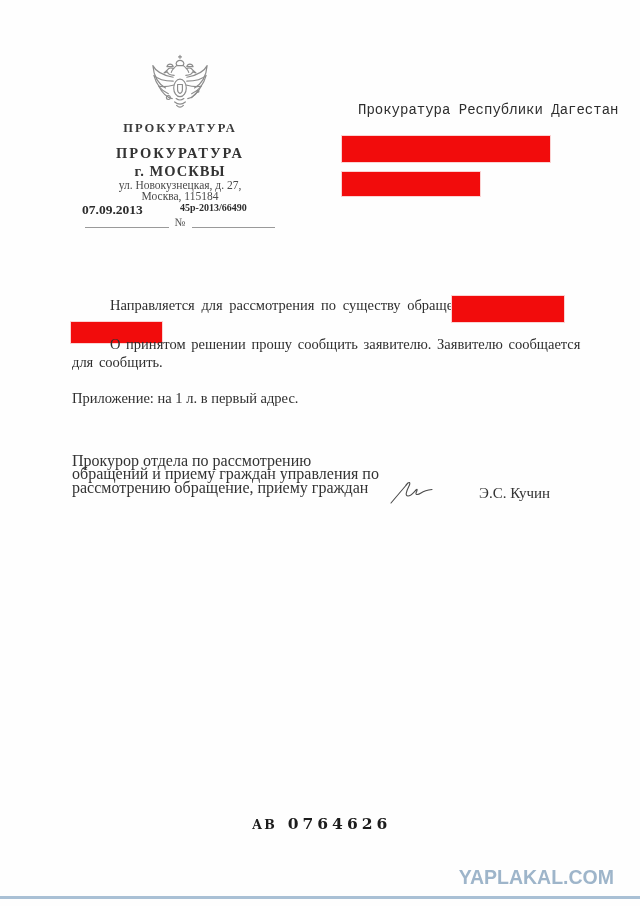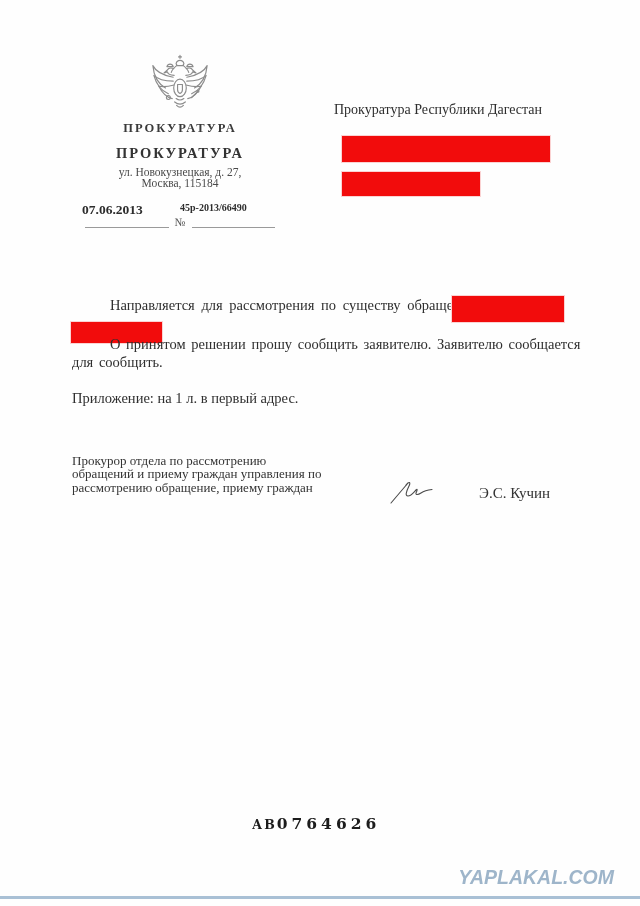--- a/index.html
+++ b/index.html
@@ -15,33 +15,33 @@
   .letterhead{
     position:absolute;left:68px;top:54px;width:224px;
     text-align:center;
   }
   .emblem{display:block;margin:0 auto;}
   .org-line1{font-size:12.5px;font-weight:bold;letter-spacing:2px;margin-top:5px;color:#3a3a3a;}
   .org-line2{font-size:12.5px;font-weight:bold;letter-spacing:0.5px;margin-top:1px;color:#3a3a3a;}
   .office-line1{font-size:14.5px;font-weight:bold;letter-spacing:2px;margin-top:9px;color:#333;}
   .office-line2{font-size:14.5px;font-weight:bold;letter-spacing:1px;margin-top:1px;color:#333;}
   .addr{font-size:11.5px;color:#4a4a4a;line-height:11px;}
-  .addr1{margin-top:5px;}
+  .addr1{}
   .date-row{position:absolute;left:82px;top:202px;width:200px;}
   .date{position:absolute;left:0;top:0;font-size:13.5px;font-weight:bold;color:#2d2d2d;white-space:nowrap;}
   .refnum{position:absolute;left:98px;top:0;font-size:10px;font-weight:bold;color:#2d2d2d;white-space:nowrap;}
   .num-line{
     position:absolute;left:85px;top:214px;width:190px;height:14px;
     display:flex;align-items:flex-end;gap:6px;font-size:11.5px;color:#555;
   }
   .num-line .rule{flex:1;border-bottom:1px solid #9a9a9a;height:12px;}
   
   .recipient-name{
-    position:absolute;left:334px;top:102px;
-    font-size:14px;color:#2e2e2e;white-space:nowrap;
+    position:absolute;left:358px;top:102px;
+    font-size:14px;color:#2e2e2e;white-space:nowrap;font-family:Liberation Mono, monospace;
   }
   
   .redaction{position:absolute;background:#f20c0c;box-shadow:0 0 0 1px #fbd3d3;}
   .red1{left:342px;top:136px;width:208px;height:26px;}
   .red2{left:342px;top:172px;width:138px;height:24px;}
   .red3{left:452px;top:296px;width:112px;height:26px;}
   .red4{left:71px;top:322px;width:91px;height:21px;}
   
   .para1{
     position:absolute;left:72px;top:297px;width:500px;
@@ -52,42 +52,42 @@
     font-size:14.5px;line-height:17.5px;word-spacing:2px;
   }
   .para2 .jline{text-align:justify;text-align-last:justify;text-indent:38px;white-space:nowrap;}
   .attachment{
     position:absolute;left:72px;top:390px;
     font-size:14.5px;white-space:nowrap;
   }
   
   .sig-title{
     position:absolute;left:72px;top:454px;
-    font-size:13px;line-height:13.4px;color:#333;
+    font-size:16px;line-height:13.4px;color:#333;
   }
   .sig-title div{white-space:nowrap;}
   .sig-scribble{position:absolute;left:388px;top:476px;}
   .sig-name{
     position:absolute;left:479px;top:485px;
     font-size:15px;color:#333;white-space:nowrap;
   }
   
   .serial{
     position:absolute;left:252px;top:814px;
-    display:flex;align-items:baseline;gap:0;
+    display:flex;align-items:baseline;gap:11px;
     font-family:"DejaVu Serif", serif;color:#1c1c1c;
   }
   .serial .prefix{font-size:12.5px;font-weight:bold;letter-spacing:2px;}
   .serial .number{font-size:15.5px;font-weight:bold;letter-spacing:4px;}
   
   .watermark{
     position:absolute;right:26px;top:866px;
     font-family:"Liberation Sans", sans-serif;
     font-weight:bold;font-size:19.5px;letter-spacing:0px;
-    color:#9eb5ca;white-space:nowrap;font-style:italic;
+    color:#9eb5ca;white-space:nowrap;
   }
   .bottom-rule{
     position:absolute;left:0;top:896px;width:640px;height:3px;
     background:#a9c0d5;
   }
 </style>
 </head>
 <body>
 
 <div class="page">
@@ -111,26 +111,27 @@
         <ellipse cx="32" cy="35" rx="6.5" ry="9"></ellipse>
         <path d="M29.5 31.5 h5 v5.5 q0 2.8 -2.5 3.8 q-2.5 -1 -2.5 -3.8 Z"></path>
         <path d="M28 46 Q32 49 36 46 M26.5 49.5 Q32 54 37.5 49.5 M28.5 53 Q32 56.5 35.5 53"></path>
         <circle cx="20" cy="45" r="2"></circle>
         <path d="M44 45 L50 39"></path>
         <circle cx="50.5" cy="38.5" r="1"></circle>
       </g>
     </svg>
     <div class="org-line1">ПРОКУРАТУРА</div>
     <div class="office-line1">ПРОКУРАТУРА</div>
+    <div class="office-line2">г. МОСКВЫ</div>
     <div class="addr addr1">ул. Новокузнецкая, д. 27,</div>
     <div class="addr">Москва, 115184</div>
   </div>
 
   <div class="date-row">
-    <span class="date">07.06.2013</span>
+    <span class="date">07.09.2013</span>
     <span class="refnum">45р-2013/66490</span>
   </div>
 
   <div class="num-line">
     <span class="rule"></span>
     <span>№</span>
     <span class="rule"></span>
   </div>
 
   <div class="recipient-name">Прокуратура Республики Дагестан</div>

